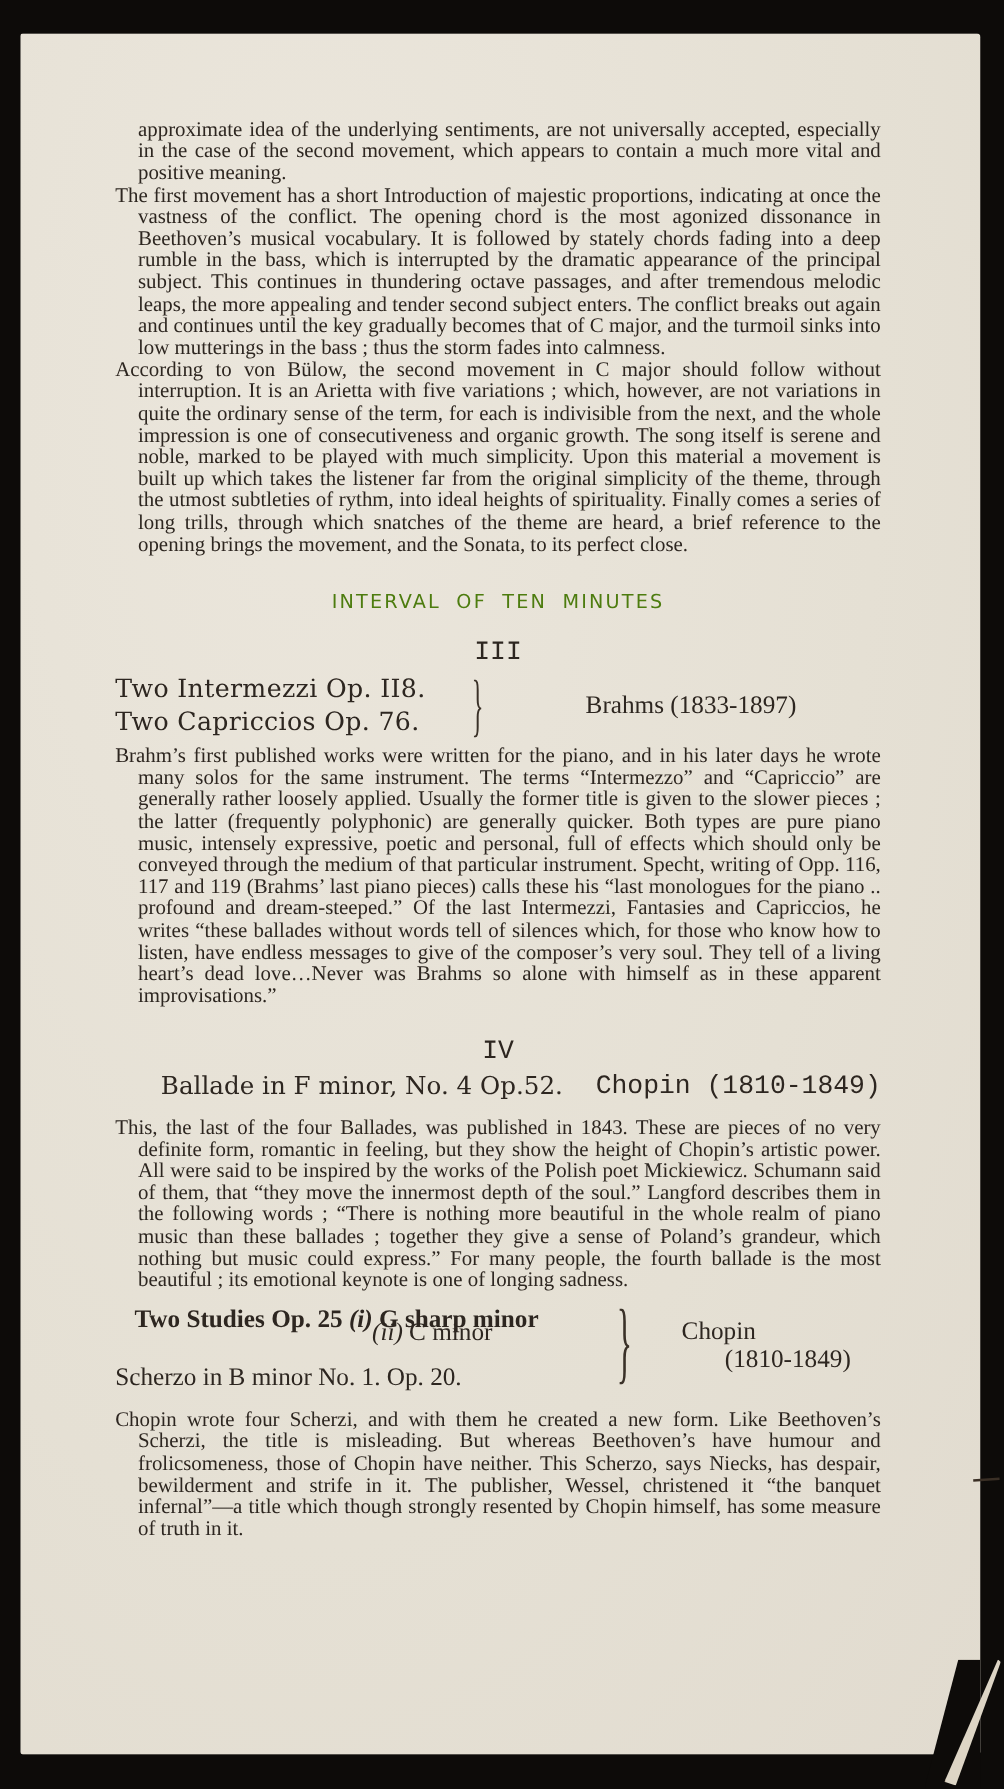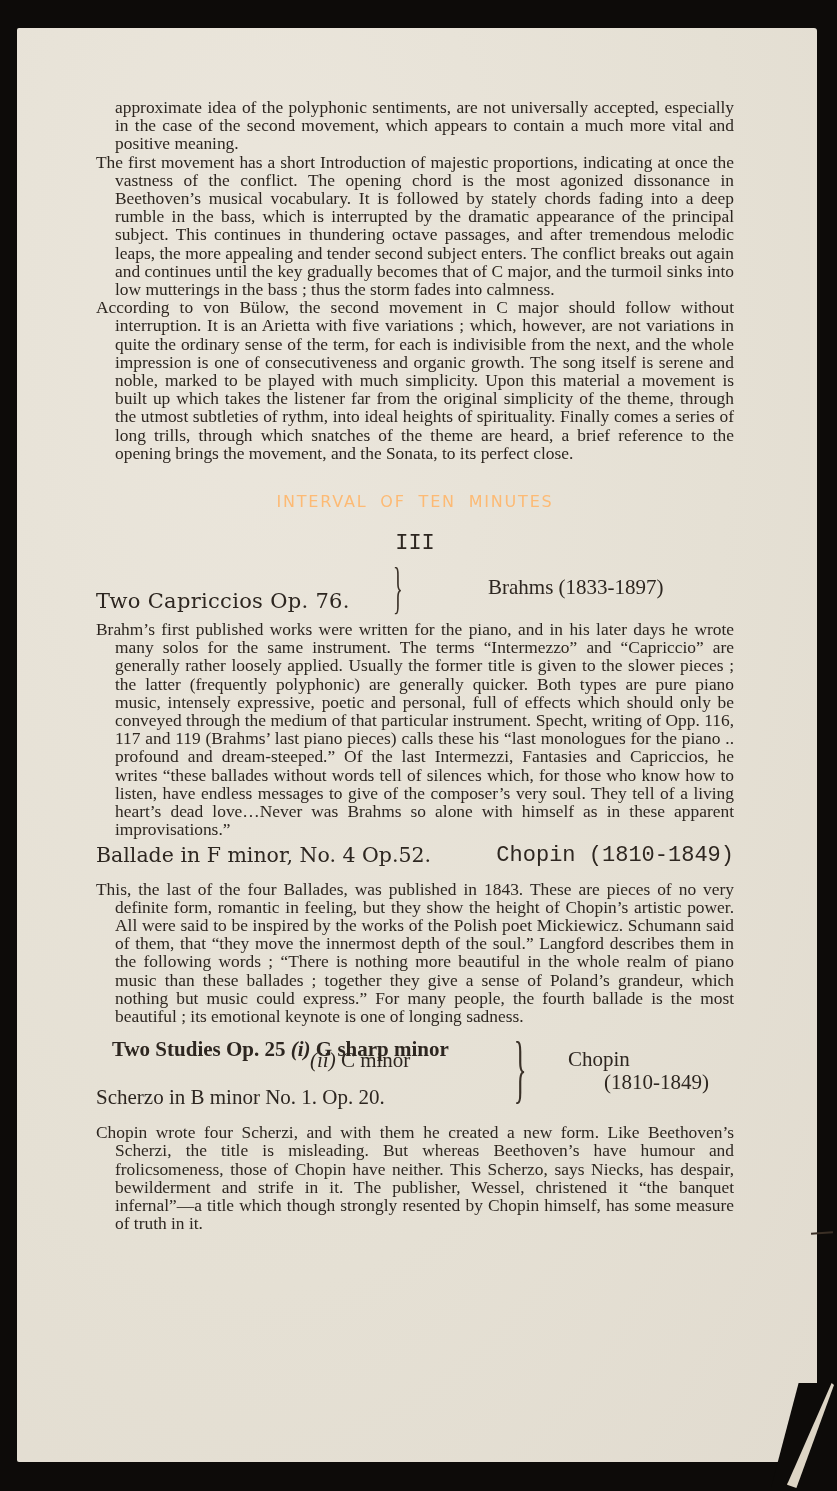--- a/index.html
+++ b/index.html
@@ -67,21 +67,21 @@
   .para.cont {
     text-indent: 0;
   }
   .interval {
     text-align: center;
     font-family: "DejaVu Sans", "Liberation Sans", sans-serif;
     font-size: 16px;
     letter-spacing: 1.8px;
     word-spacing: 6px;
     margin-top: 30px;
-    color: #fdba74;
+    color: #4d7c0f;
   }
   .roman {
     text-align: center;
     font-size: 22px;
     margin-top: 21px;
     line-height: 24px;
     font-family: Liberation Mono, monospace;
   }
   .roman.iv { margin-top: 26px; }
   .work-group {
@@ -111,20 +111,21 @@
     white-space: nowrap;
   }
   .work-line {
     display: flex;
     justify-content: space-between;
     font-family: "DejaVu Serif", "Liberation Serif", serif;
     font-size: 20.5px;
     margin-top: 4px;
     margin-bottom: 12px;
     white-space: nowrap;
+    margin-left: 38px;
   }
   .work-line .composer-inline {
     font-family: Liberation Mono, monospace;
     font-size: 22px;
   }
   .chopin-group {
     position: relative;
     height: 72px;
     margin-top: 12px;
     margin-bottom: 14px;
@@ -141,36 +142,38 @@
 <body>
 
 <div class="page">
   <div class="tear"></div>
   <div class="fold"></div>
   <div class="fold-flap"></div>
 </div>
 
 <div class="content">
 
-  <p class="para cont">approximate idea of the polyphonic sentiments, are not universally accepted, especially in the case of the second movement, which appears to contain a much more vital and positive meaning.</p>
+  <p class="para cont">approximate idea of the underlying sentiments, are not universally accepted, especially in the case of the second movement, which appears to contain a much more vital and positive meaning.</p>
   <p class="para">The first movement has a short Introduction of majestic proportions, indicating at once the vastness of the conflict.  The opening chord is the most agonized dissonance in Beethoven’s musical vocabulary.  It is followed by stately chords fading into a deep rumble in the bass, which is interrupted by the dramatic appearance of the principal subject.  This continues in thundering octave passages, and after tremendous melodic leaps, the more appealing and tender second subject enters.  The conflict breaks out again and continues until the key gradually becomes that of C major, and the turmoil sinks into low mutterings in the bass ; thus the storm fades into calmness.</p>
   <p class="para">According to von Bülow, the second movement in C major should follow without interruption.  It is an Arietta with five variations ; which, however, are not variations in quite the ordinary sense of the term, for each is indivisible from the next, and the whole impression is one of consecutiveness and organic growth.  The song itself is serene and noble, marked to be played with much simplicity.  Upon this material a movement is built up which takes the listener far from the original simplicity of the theme, through the utmost subtleties of rythm, into ideal heights of spirituality.  Finally comes a series of long trills, through which snatches of the theme are heard, a brief reference to the opening brings the movement, and the Sonata, to its perfect close.</p>
 
   <div class="interval">INTERVAL OF TEN MINUTES</div>
 
   <div class="roman">III</div>
 
   <div class="work-group">
+    <div class="work-title" style="top:0px;">Two Intermezzi Op. II8.</div>
     <div class="work-title" style="top:27px;">Two Capriccios Op. 76.</div>
     <div class="brace" style="left:288px; top:-8px; font-size:58px;">}</div>
     <div class="composer" style="left:392px; top:13px;">Brahms (1833-1897)</div>
   </div>
 
   <p class="para">Brahm’s first published works were written for the piano, and in his later days he wrote many solos for the same instrument.  The terms “Intermezzo” and “Capriccio” are generally rather loosely applied.  Usually the former title is given to the slower pieces ; the latter (frequently polyphonic) are generally quicker.  Both types are pure piano music, intensely expressive, poetic and personal, full of effects which should only be conveyed through the medium of that particular instrument.  Specht, writing of Opp. 116, 117 and 119 (Brahms’ last piano pieces) calls these his “last monologues for the piano .. profound and dream-steeped.”  Of the last Intermezzi, Fantasies and Capriccios, he writes “these ballades without words tell of silences which, for those who know how to listen, have endless messages to give of the composer’s very soul.  They tell of a living heart’s dead love…Never was Brahms so alone with himself as in these apparent improvisations.”</p>
 
+  <div class="roman iv">IV</div>
 
   <div class="work-line">
     <span>Ballade in F minor, No. 4 Op.52.</span>
     <span class="composer-inline">Chopin (1810-1849)</span>
   </div>
 
   <p class="para">This, the last of the four Ballades, was published in 1843.  These are pieces of no very definite form, romantic in feeling, but they show the height of Chopin’s artistic power.  All were said to be inspired by the works of the Polish poet Mickiewicz.  Schumann said of them, that “they move the innermost depth of the soul.”  Langford describes them in the following words ; “There is nothing more beautiful in the whole realm of piano music than these ballades ; together they give a sense of Poland’s grandeur, which nothing but music could express.”  For many people, the fourth ballade is the most beautiful ; its emotional keynote is one of longing sadness.</p>
 
   <div class="chopin-group">
     <div class="line" style="left:16px; top:0;font-weight:bold;">

